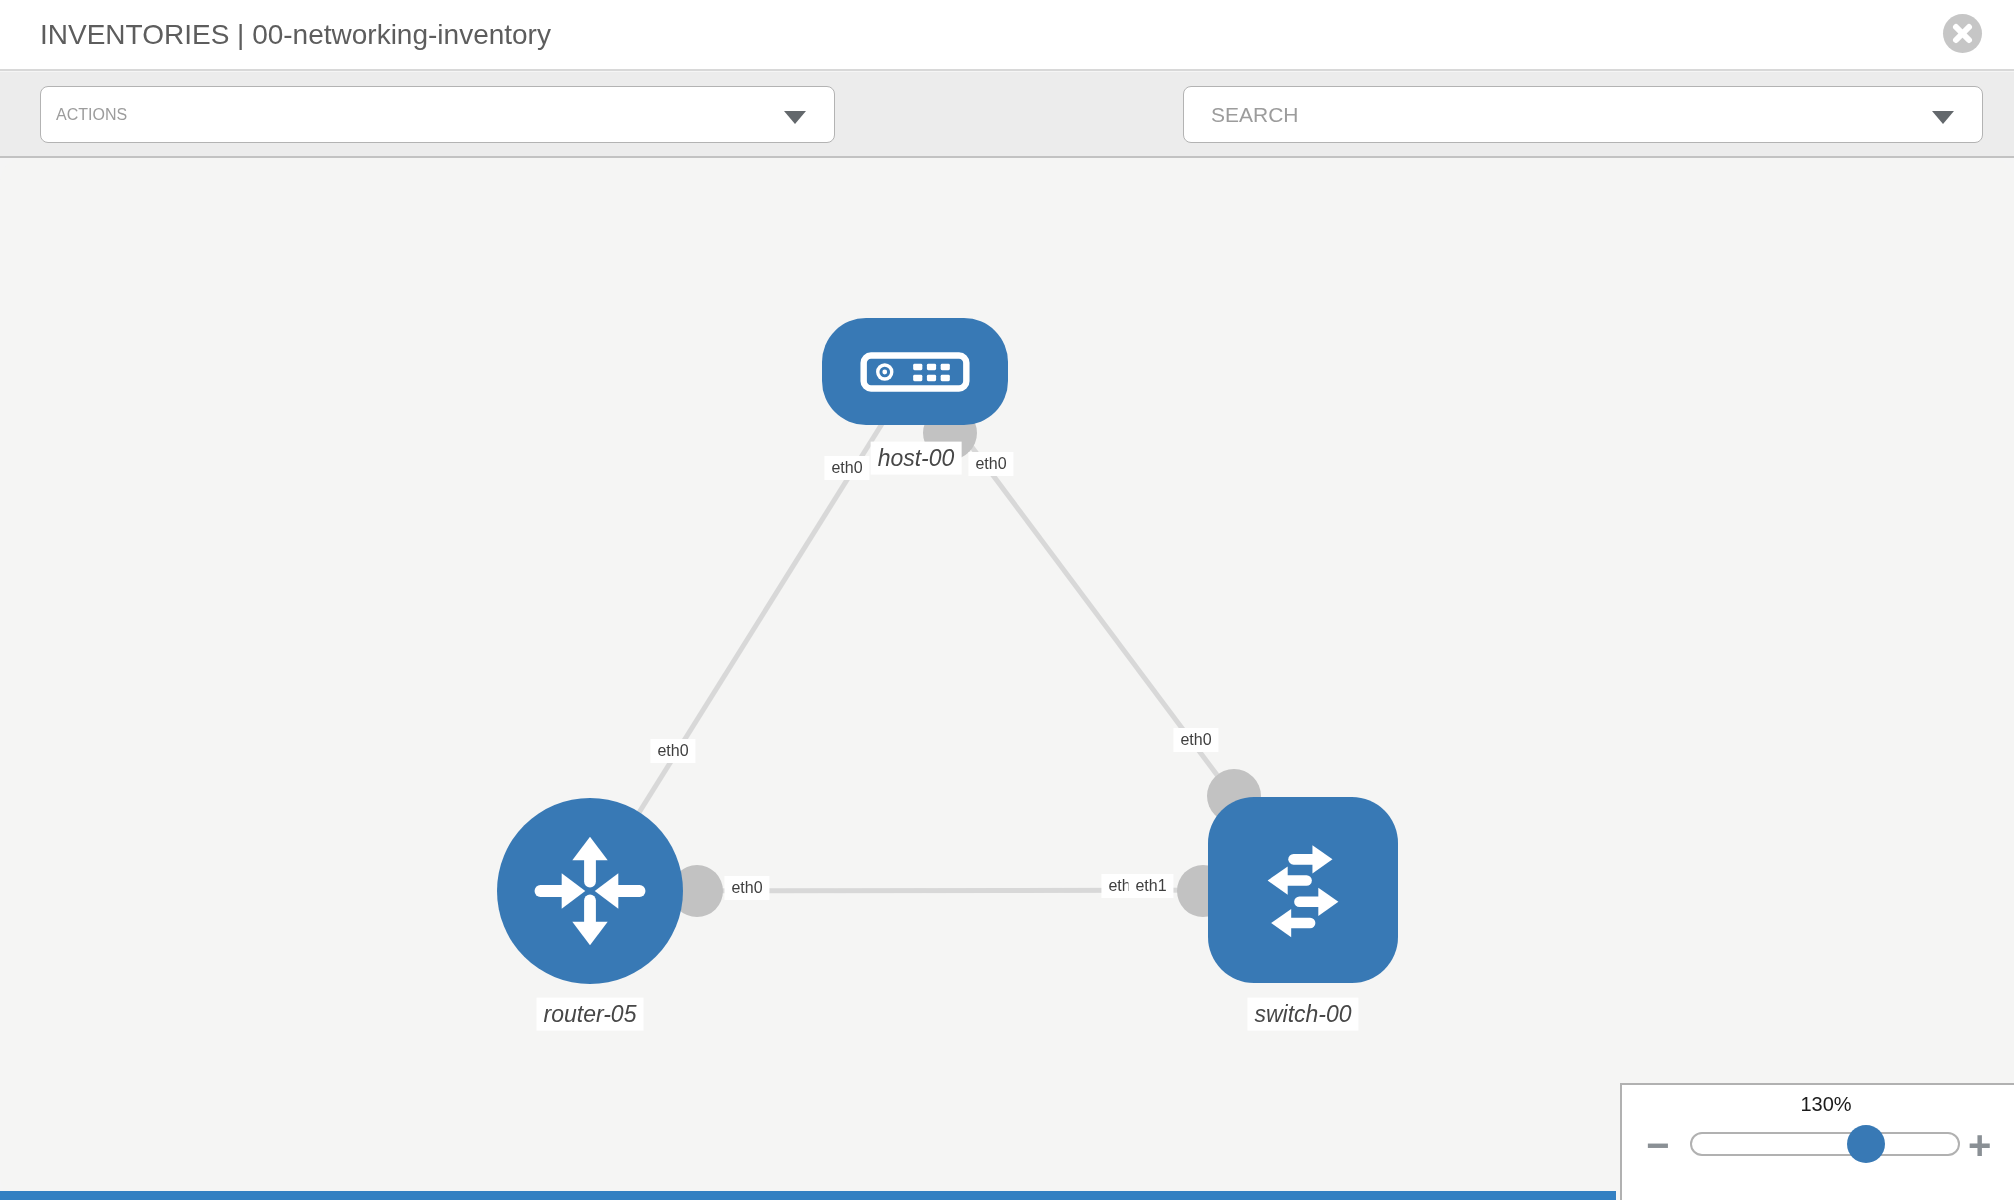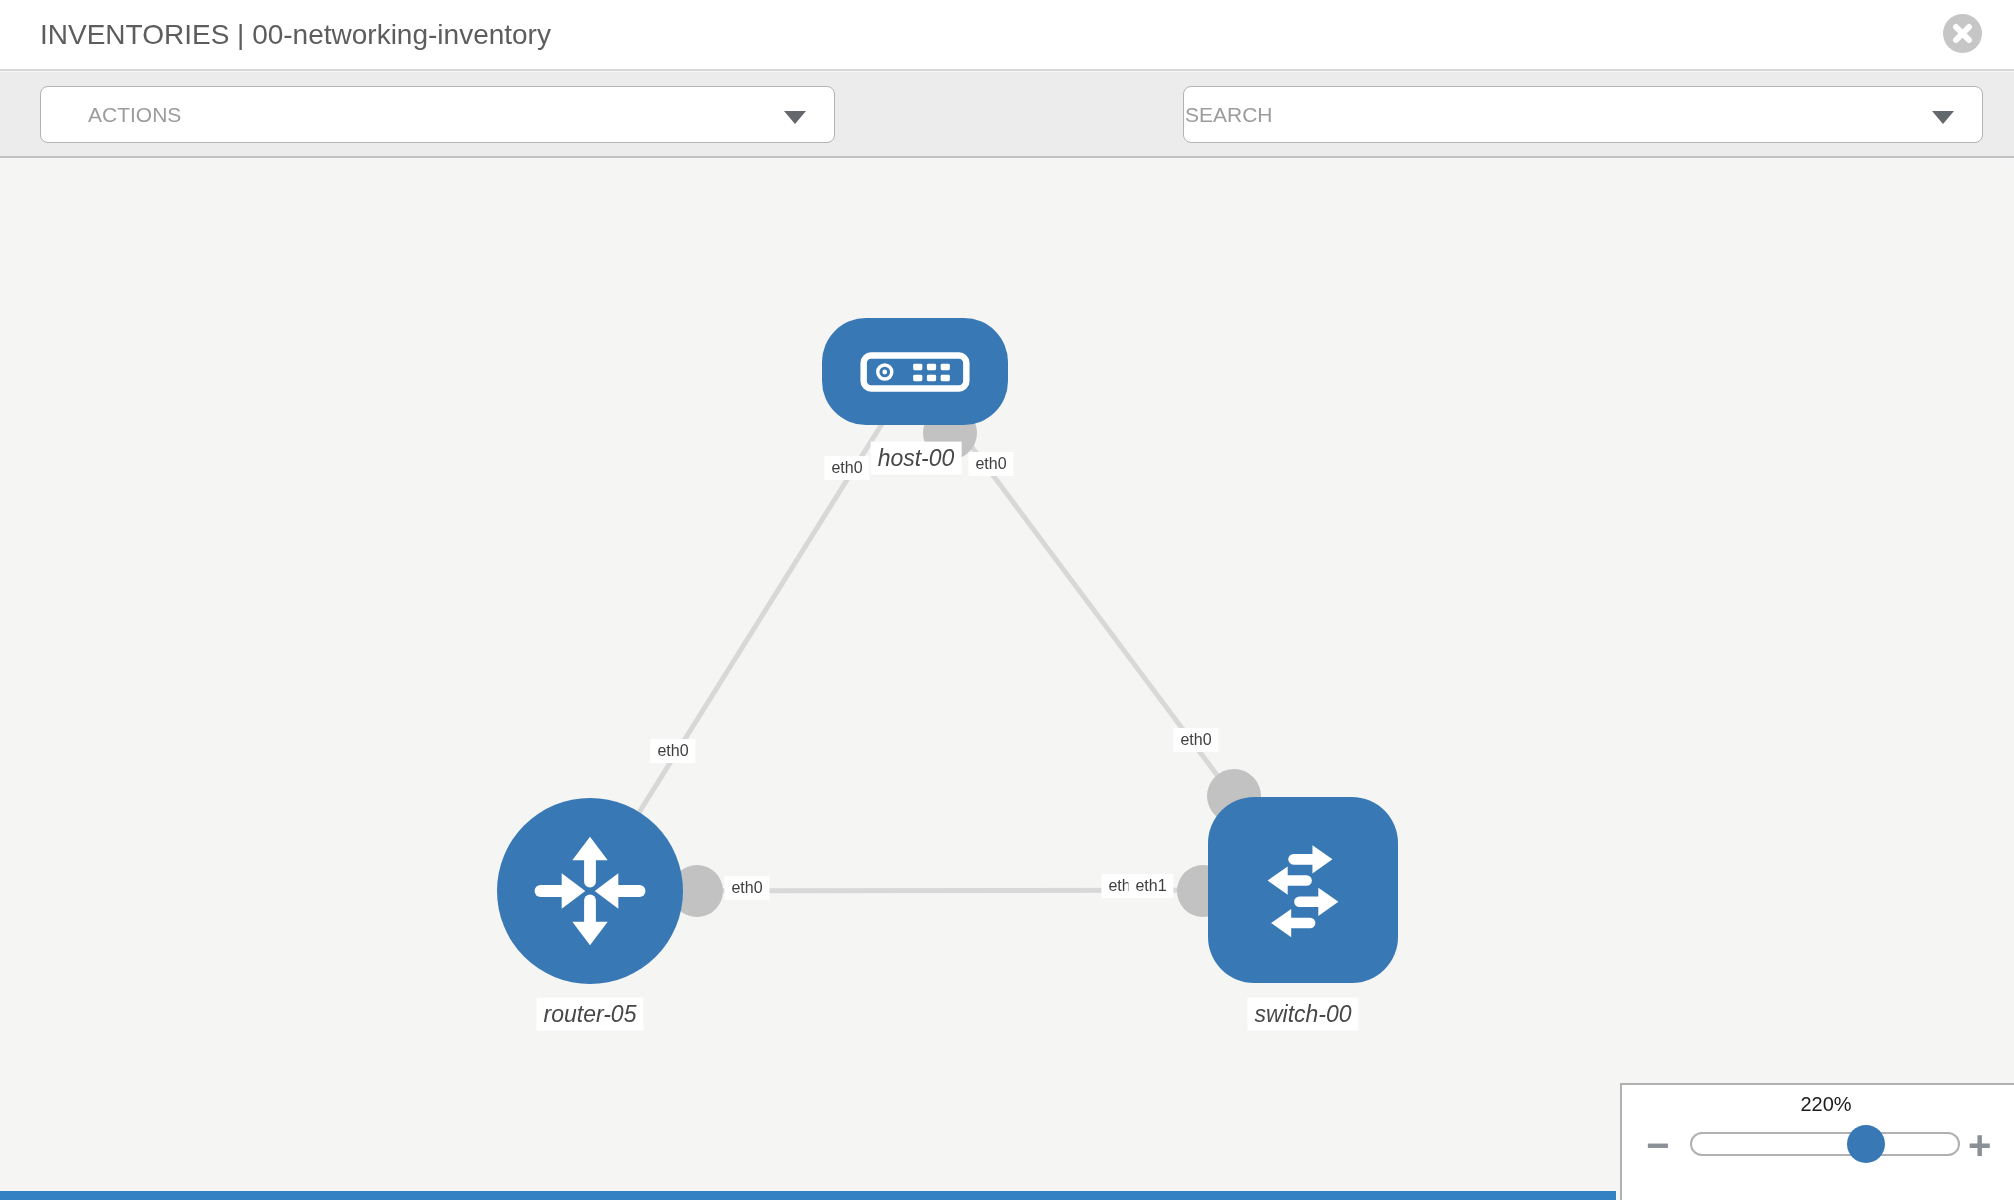--- a/index.html
+++ b/index.html
@@ -14,28 +14,28 @@
                color:#5d5d5d; letter-spacing:0; }
   .close-btn { position:absolute; left:1943px; top:14px; width:39px; height:39px;
                border-radius:50%; background:#c6c6c6; cursor:pointer; }
   .close-btn svg { position:absolute; left:0; top:0; }
 
   
   .tbar { position:absolute; left:0; top:72px; width:2014px; height:86px; background:#ececec;
           border-bottom:2px solid #c2c2c2; }
   .select-box { position:absolute; top:14px; height:57px; background:#ffffff;
                 border:1px solid #b3b3b3; border-radius:8px; display:flex; align-items:center; }
-  .select-box .lbl { font-size:21px; color:#9c9c9c; padding-left:15px;margin-left:32px; }
+  .select-box .lbl { font-size:16px; color:#9c9c9c; padding-left:15px; }
   .caret { position:absolute; right:28px; top:24px; width:0; height:0;
            border-left:11px solid transparent; border-right:11px solid transparent;
            border-top:13px solid #63686c; }
   .actions-box { left:40px; width:795px; }
   .search-box  { left:1183px; width:800px; }
   .search-box input { border:none; outline:none; background:transparent; font-size:21px;
-                      color:#5a5a5a; padding-left:1px; width:700px;
+                      color:#5a5a5a; padding-left:27px; width:700px;
                       font-family:"Liberation Sans","DejaVu Sans",sans-serif; }
   .search-box input::placeholder { color:#9c9c9c; opacity:1; }
   .tool-icon { position:absolute; top:98px; width:32px; height:32px; cursor:pointer; }
   .wrench { left:1051px; }
   .key    { left:1116px; }
 
   
   .canvas { position:absolute; left:0; top:158px; width:2014px; height:1042px; background:#f5f5f4;border-radius:23px; }
   .links-layer { position:absolute; left:0; top:0; }
 
@@ -168,21 +168,21 @@
     <div class="chip chip-small" style="left:747px;  top:730px;">eth0</div>
     <div class="chip chip-big" style="left:590px;  top:856px;">router-05</div>
 
     <div class="chip chip-small" style="left:1196px; top:582px;">eth0</div>
     <div class="chip chip-small" style="left:1124px; top:728px;">eth0</div>
     <div class="chip chip-small" style="left:1151px; top:728px;">eth1</div>
     <div class="chip chip-big" style="left:1303px; top:856px;">switch-00</div>
   </div>
 
   <div class="zoom-panel">
-    <div class="zoom-pct">220%</div>
+    <div class="zoom-pct">130%</div>
     <div class="zoom-minus">−</div>
     <div class="zoom-track">
       <div class="zoom-handle"></div>
     </div>
     <div class="zoom-plus">+</div>
   </div>
 
   <div class="bottom-strip"></div>
 
 </div>

